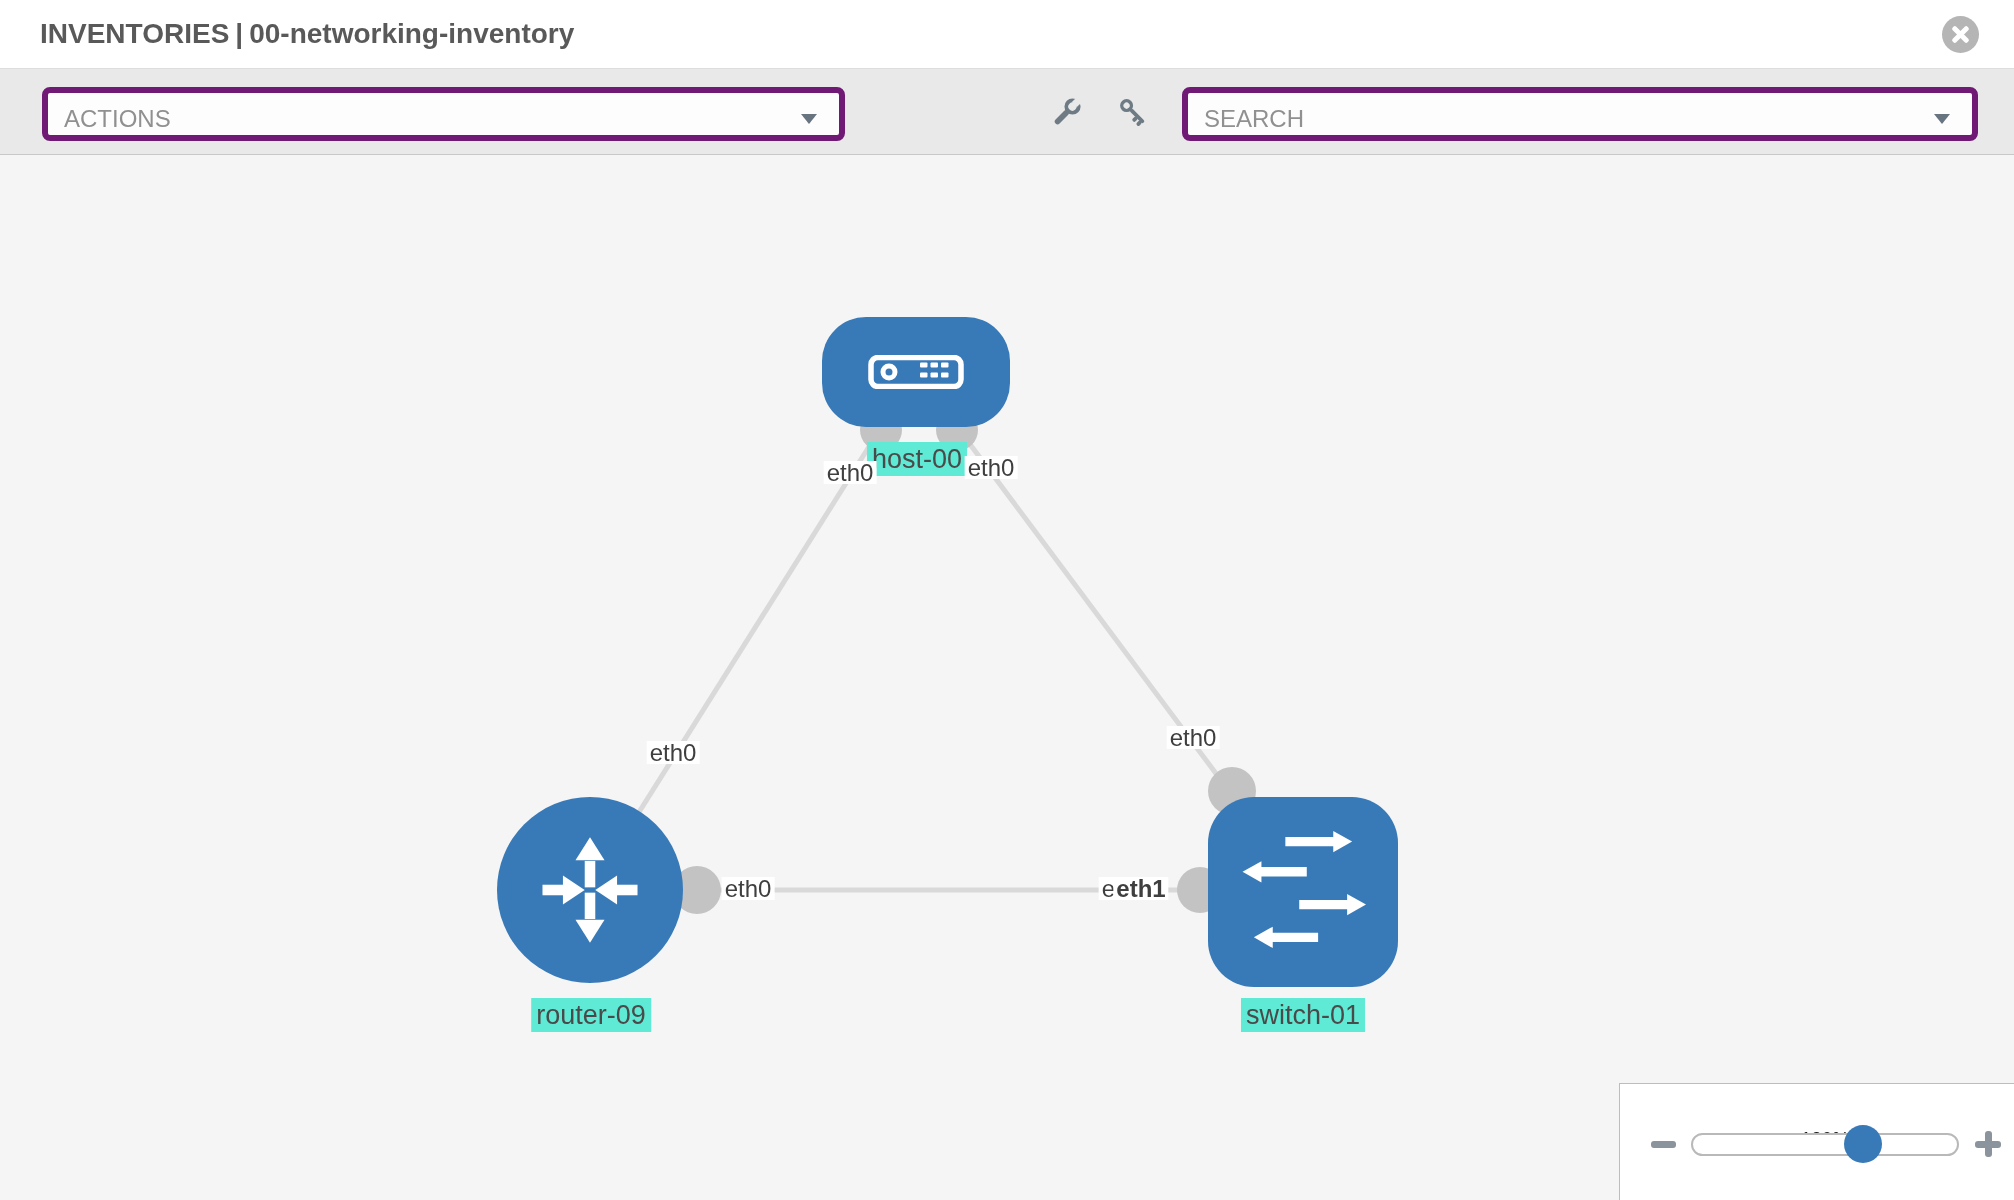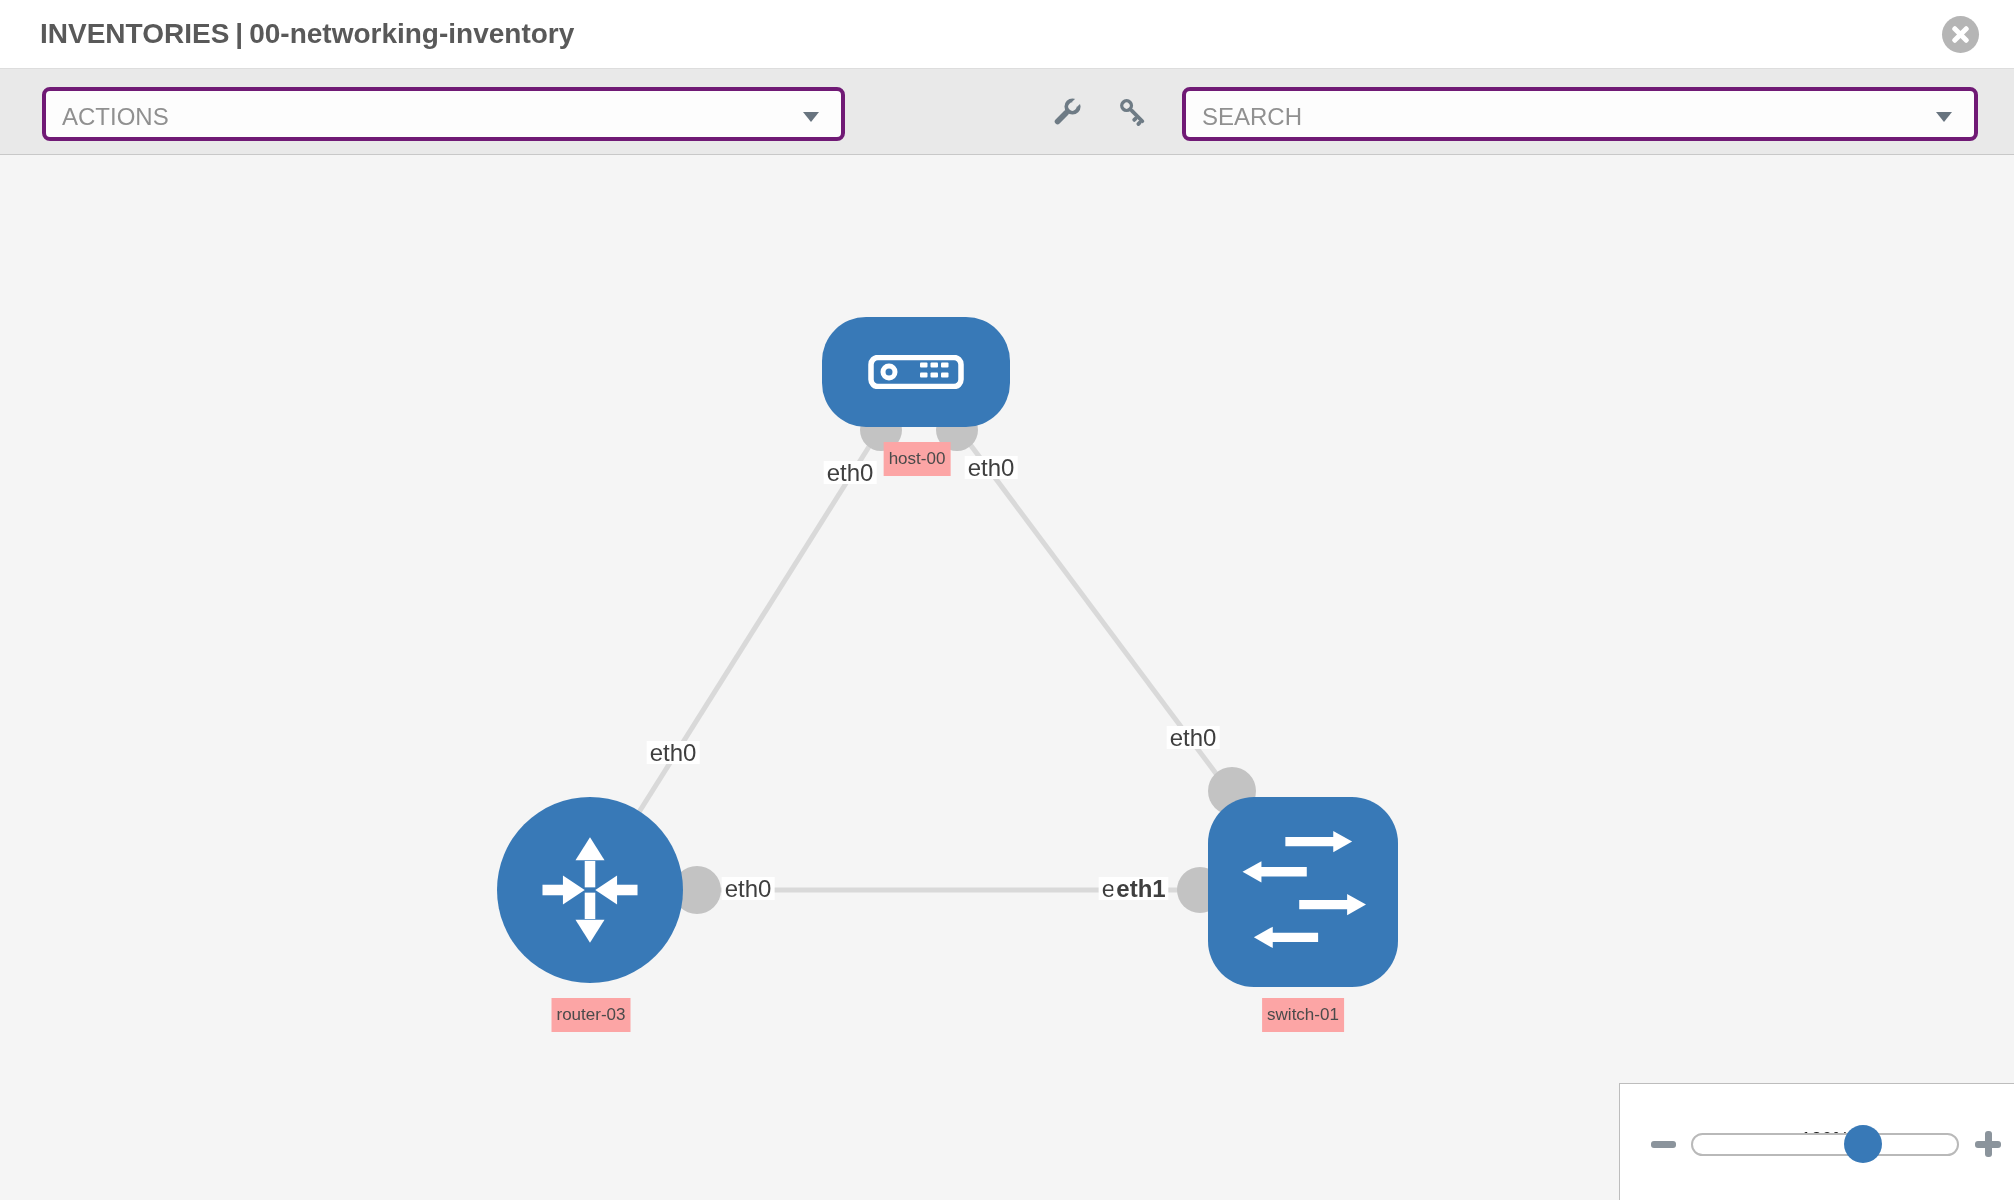--- a/index.html
+++ b/index.html
@@ -15,41 +15,41 @@
                border-radius:50%; background:#b5b5b5; cursor:pointer; }
   .close-btn .xbar { position:absolute; left:8px; top:16px; width:21px; height:5px;
                      background:#fff; border-radius:2px; }
   .close-btn .xbar.a { transform:rotate(45deg); }
   .close-btn .xbar.b { transform:rotate(-45deg); }
 
   
   .toolbar { position:absolute; top:68px; left:0; width:2014px; height:87px;
              background:#e9e9e9; border-top:1px solid #dddddd; border-bottom:1px solid #c8c8c8; }
   .dropdown { position:absolute; top:18px; height:54px; background:#fdfdfd;
-              border:4px solid #701a75; border-radius:8px; cursor:pointer; }
+              border:6px solid #701a75; border-radius:8px; cursor:pointer; }
   .dropdown .dd-label { position:absolute; left:16px; top:0; line-height:52px;
                         font-size:24px; color:#909090; }
   .caret { position:absolute; right:22px; top:21px; width:0; height:0;
            border-left:8px solid transparent; border-right:8px solid transparent;
            border-top:10px solid #68747f; }
   #actions-dropdown { left:42px; width:803px; }
   #search-dropdown  { left:1182px; width:796px; }
   .tool-icon { position:absolute; top:26px; width:34px; height:34px; cursor:pointer; }
   #wrench-btn { left:1050px; }
   #key-btn    { left:1116px; }
 
   
   .canvas { position:absolute; top:155px; left:0; width:2014px; height:1045px; background:#f5f5f5; }
   .canvas svg.net { position:absolute; left:0; top:0; }
   .node { position:absolute; background:#3879b7; display:flex; align-items:center; justify-content:center; cursor:pointer; }
   #node-host   { left:822px; top:162px; width:188px; height:110px; border-radius:44px; }
   #node-router { left:497px; top:642px; width:186px; height:186px; border-radius:50%; }
   #node-switch { left:1208px; top:642px; width:190px; height:190px; border-radius:46px; }
-  .node-label { position:absolute; transform:translateX(-50%); background:#fca5a5; color:#4a4a4a;
-                font-size:17px; line-height:34px; padding:0 5px; white-space:nowrap; }
+  .node-label { position:absolute; transform:translateX(-50%); background:#5eead4; color:#4a4a4a;
+                font-size:27px; line-height:34px; padding:0 5px; white-space:nowrap; }
   .eth-label  { position:absolute; transform:translateX(-50%); background:#fff; color:#3f3f3f;
                 font-size:24px; line-height:23px; padding:0 3px; white-space:nowrap; }
 
   
   .zoom-panel { position:absolute; left:1619px; top:1083px; width:420px; height:140px;
                 background:#fff; border:1px solid #bdbdbd; }
   .zoom-level { position:absolute; left:205px; top:12px; transform:translateX(-50%);
                 font-size:19px; color:#161616;margin-top:32px; }
   .zoom-minus { position:absolute; left:31px; top:57px; width:25px; height:7px;
                 background:#8b949c; border-radius:3px; cursor:pointer; }
@@ -168,21 +168,21 @@
       <g fill="#fff">
         <polygon points="89,10 74,1.5 74,18.5"></polygon>
         <polygon points="2,34 17,25.5 17,42.5"></polygon>
         <polygon points="100,60 85,51.5 85,68.5"></polygon>
         <polygon points="11,86 26,77.5 26,94.5"></polygon>
       </g>
     </svg>
   </div>
 
   <div class="node-label" style="left:917px;  top:287px;">host-00</div>
-  <div class="node-label" style="left:591px;  top:843px;">router-03</div>
+  <div class="node-label" style="left:591px;  top:843px;">router-09</div>
   <div class="node-label" style="left:1303px; top:843px;">switch-01</div>
 
   <div class="eth-label" style="left:850px;  top:306px;">eth0</div>
   <div class="eth-label" style="left:991px;  top:301px;">eth0</div>
   <div class="eth-label" style="left:673px;  top:586px;">eth0</div>
   <div class="eth-label" style="left:1193px; top:571px;">eth0</div>
   <div class="eth-label" style="left:748px;  top:722px;">eth0</div>
   <div class="eth-label" style="left:1125px; top:722px;">eth0</div>
   <div class="eth-label" style="left:1141px; top:722px;font-weight:bold;">eth1</div>
 </div>

